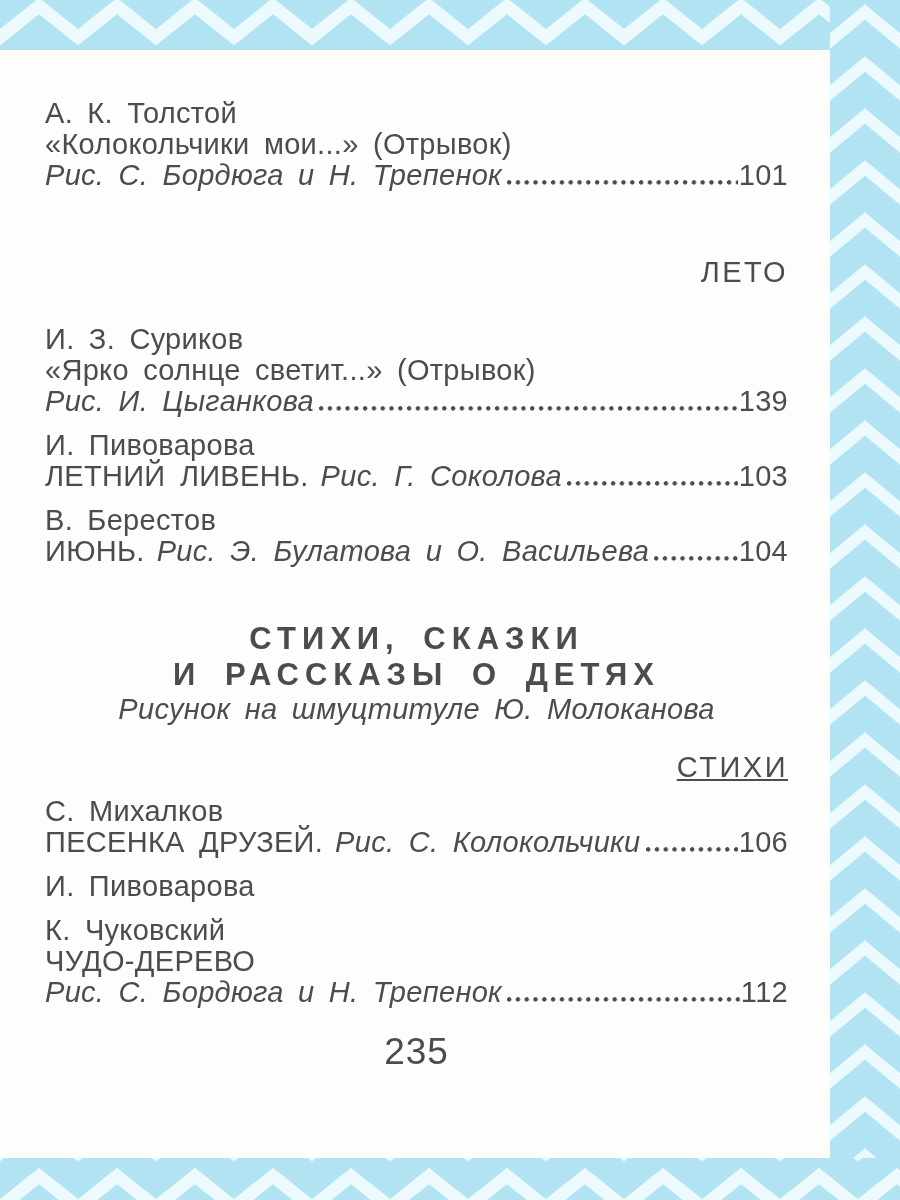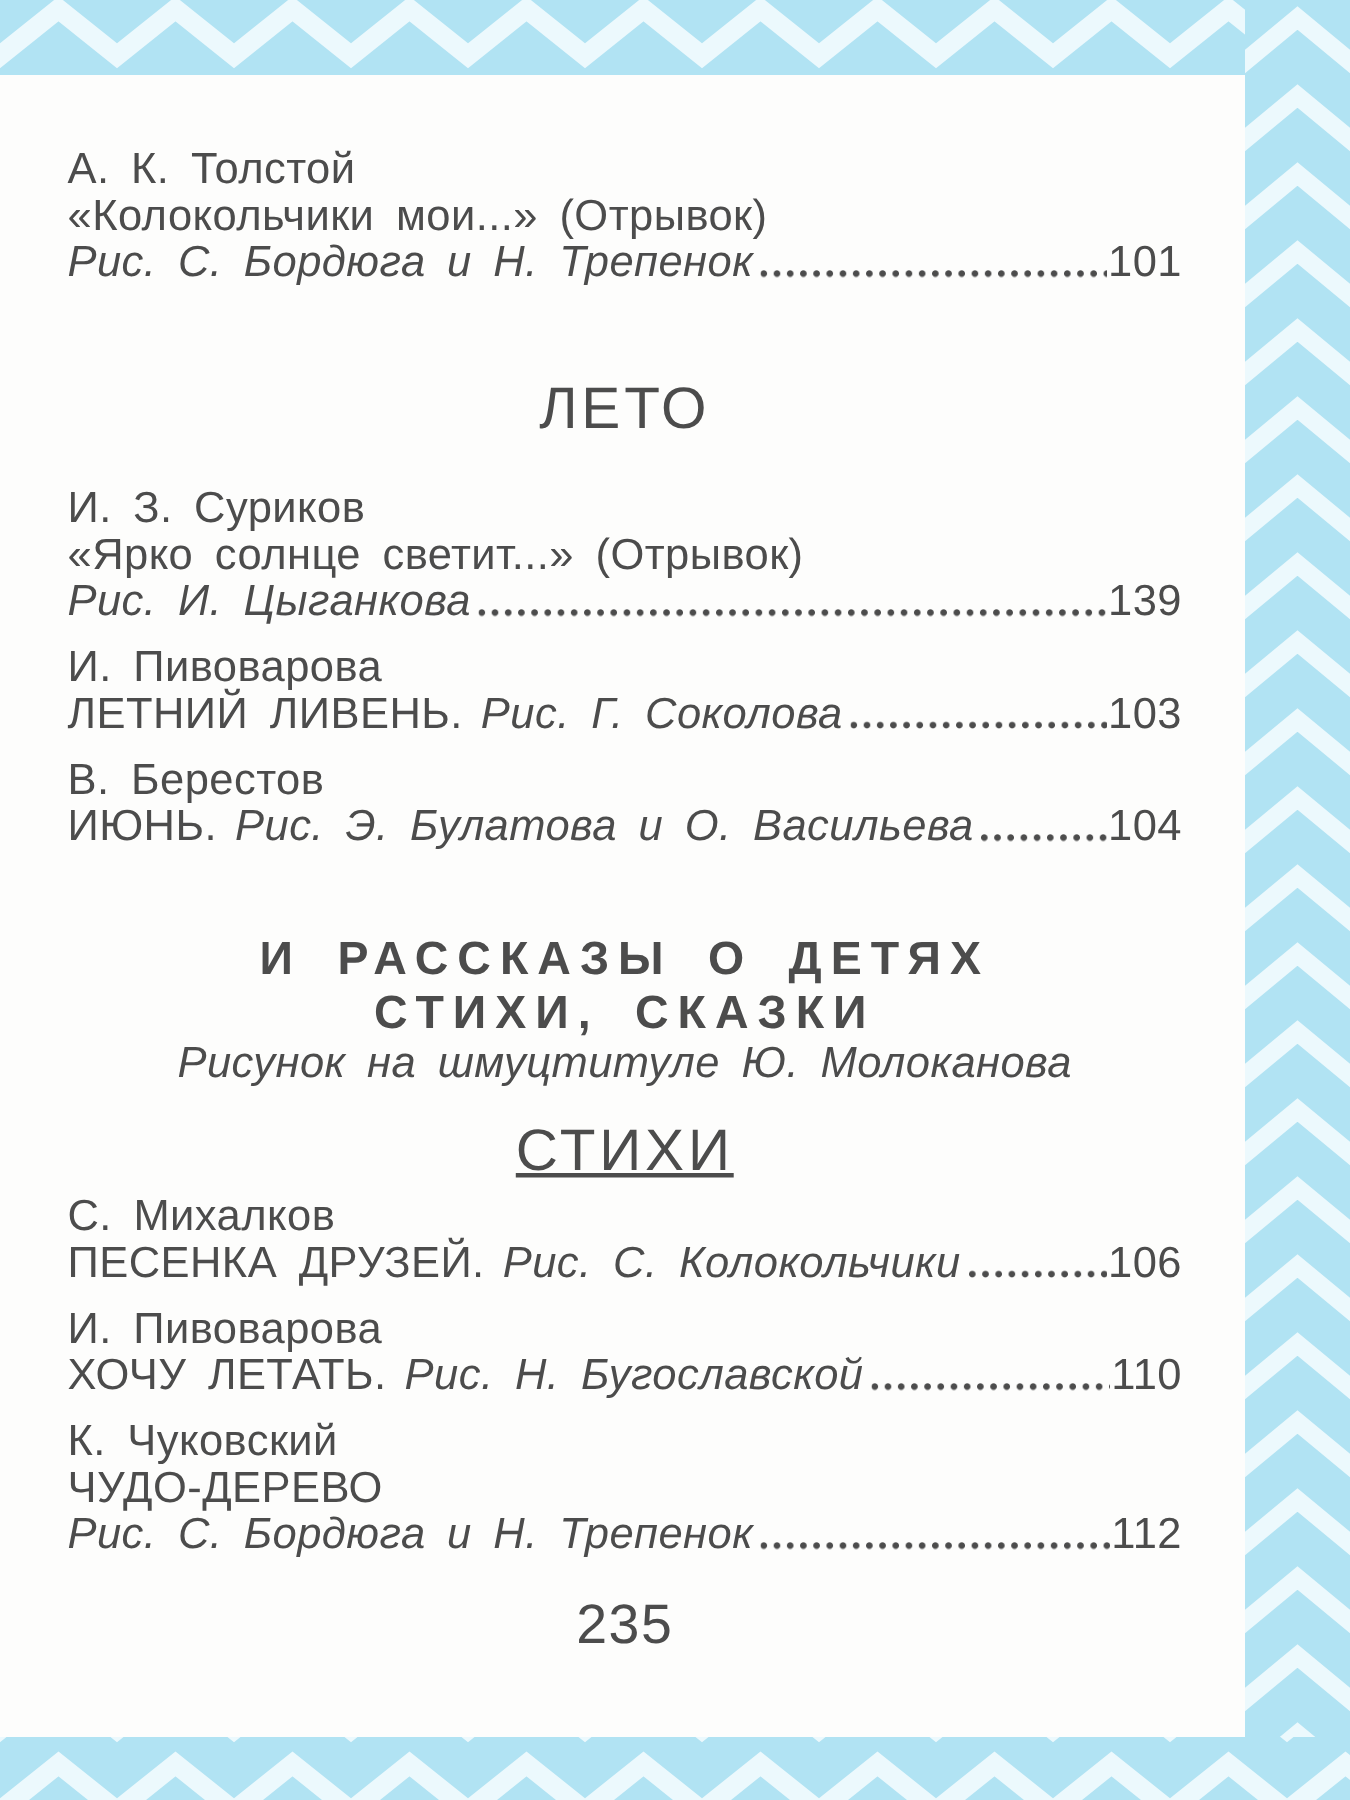--- a/index.html
+++ b/index.html
@@ -45,22 +45,22 @@
     align-self:flex-end;
     margin:0 1px 6px 5px;
     background-image:radial-gradient(circle at 2.2px 2.4px, var(--text) 1.9px, transparent 2.5px);
     background-size:8.8px 5px;
     background-repeat:repeat-x;
     background-position:left bottom;
   }
   .leader .pg{white-space:nowrap;flex:0 0 auto;}
   
   .sec-heading{
-    text-align:center;
-    font-size:39px;
+    text-align:right;
+    font-size:29px;
     line-height:31px;
     letter-spacing:2.5px;
     word-spacing:6px;
     margin:66px 0 36px;
   }
   .big-heading + .sec-heading{margin:27px 0 13px;text-decoration:underline;}
   
   .big-heading{
     text-align:center;
     margin-top:54px;
@@ -145,42 +145,36 @@
       <div class="entry">
         <div class="author">В. Берестов</div>
         <div class="leader">
           <span class="pre">ИЮНЬ.</span>
           <span class="credit">Рис. Э. Булатова и О. Васильева</span>
           <span class="dots"></span>
           <span class="pg">104</span>
         </div>
       </div>
       <div class="big-heading">
+        <div class="bh-line">СТИХИ, СКАЗКИ</div>
         <div class="bh-line">И РАССКАЗЫ О ДЕТЯХ</div>
-        <div class="bh-line">СТИХИ, СКАЗКИ</div>
         <div class="subtitle">Рисунок на шмуцтитуле Ю. Молоканова</div>
       </div>
       <div class="sec-heading">СТИХИ</div>
       <div class="entry">
         <div class="author">С. Михалков</div>
         <div class="leader">
           <span class="pre">ПЕСЕНКА ДРУЗЕЙ.</span>
           <span class="credit">Рис. С. Колокольчики</span>
           <span class="dots"></span>
           <span class="pg">106</span>
         </div>
       </div>
       <div class="entry">
         <div class="author">И. Пивоварова</div>
-        <div class="leader">
-          <span class="pre">ХОЧУ ЛЕТАТЬ.</span>
-          <span class="credit">Рис. Н. Бугославской</span>
-          <span class="dots"></span>
-          <span class="pg">110</span>
-        </div>
       </div>
       <div class="entry">
         <div class="author">К. Чуковский</div>
         <div class="title">ЧУДО-ДЕРЕВО</div>
         <div class="leader">
           <span class="credit">Рис. С. Бордюга и Н. Трепенок</span>
           <span class="dots"></span>
           <span class="pg">112</span>
         </div>
       </div>

